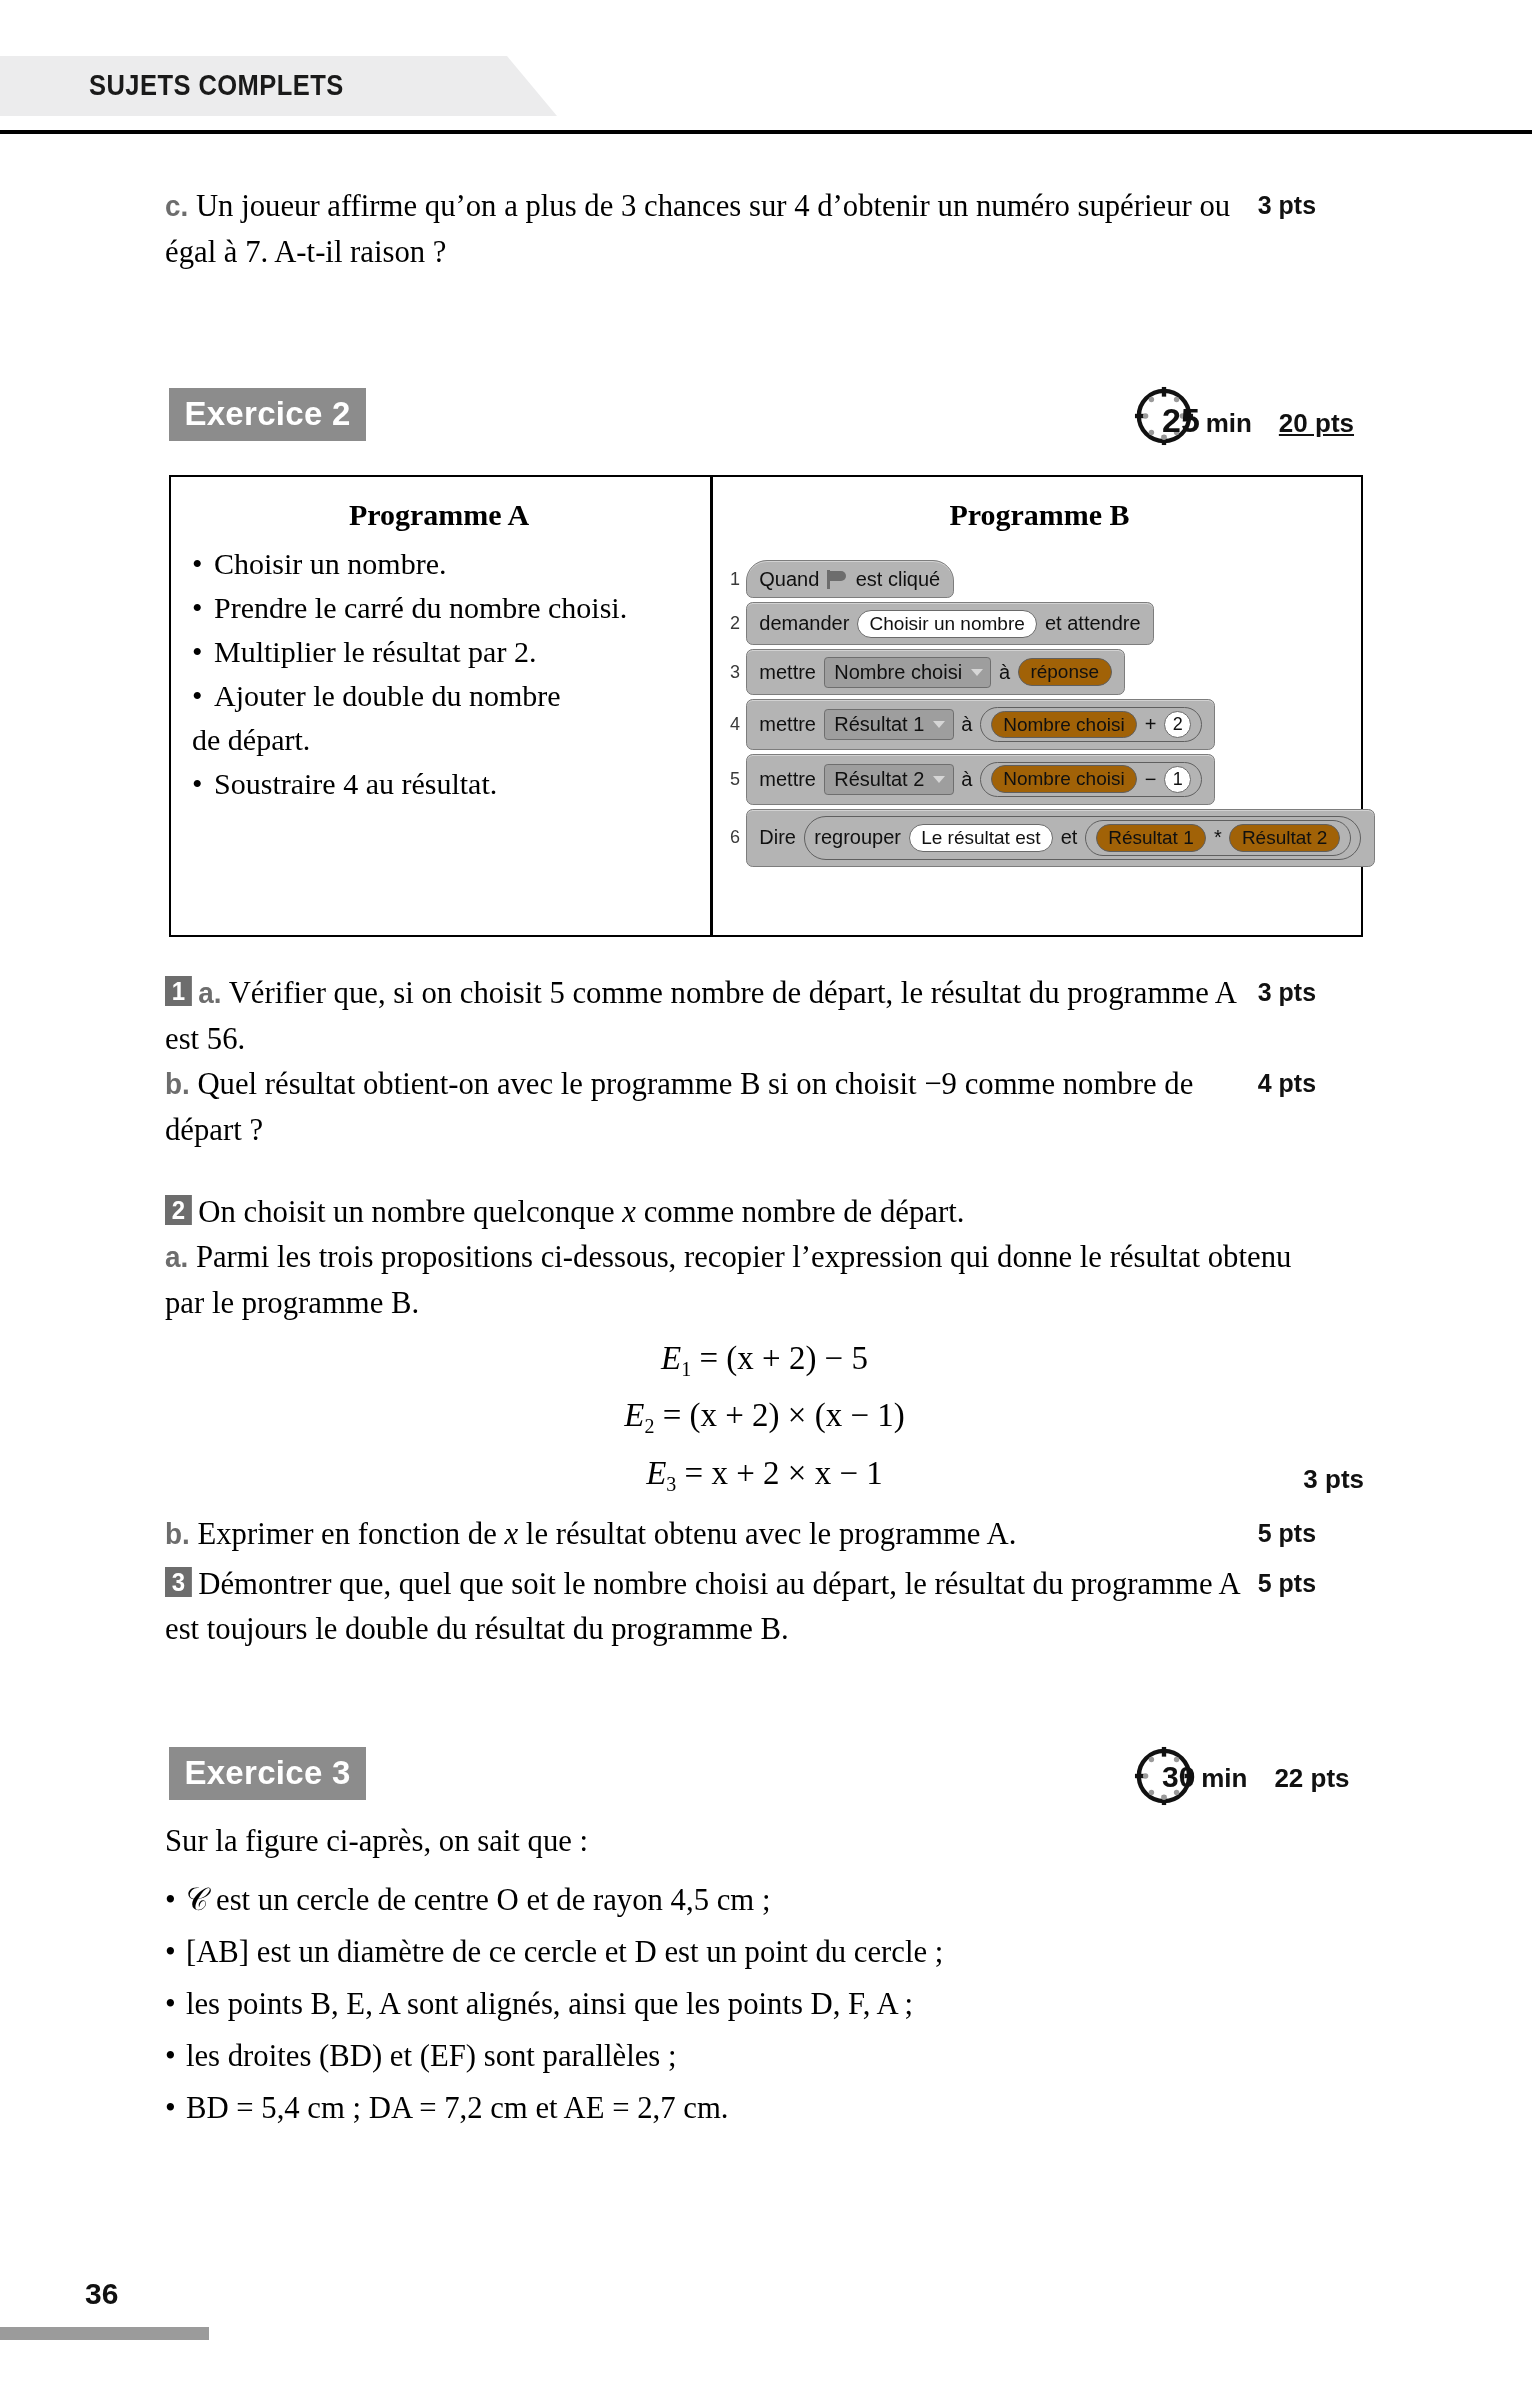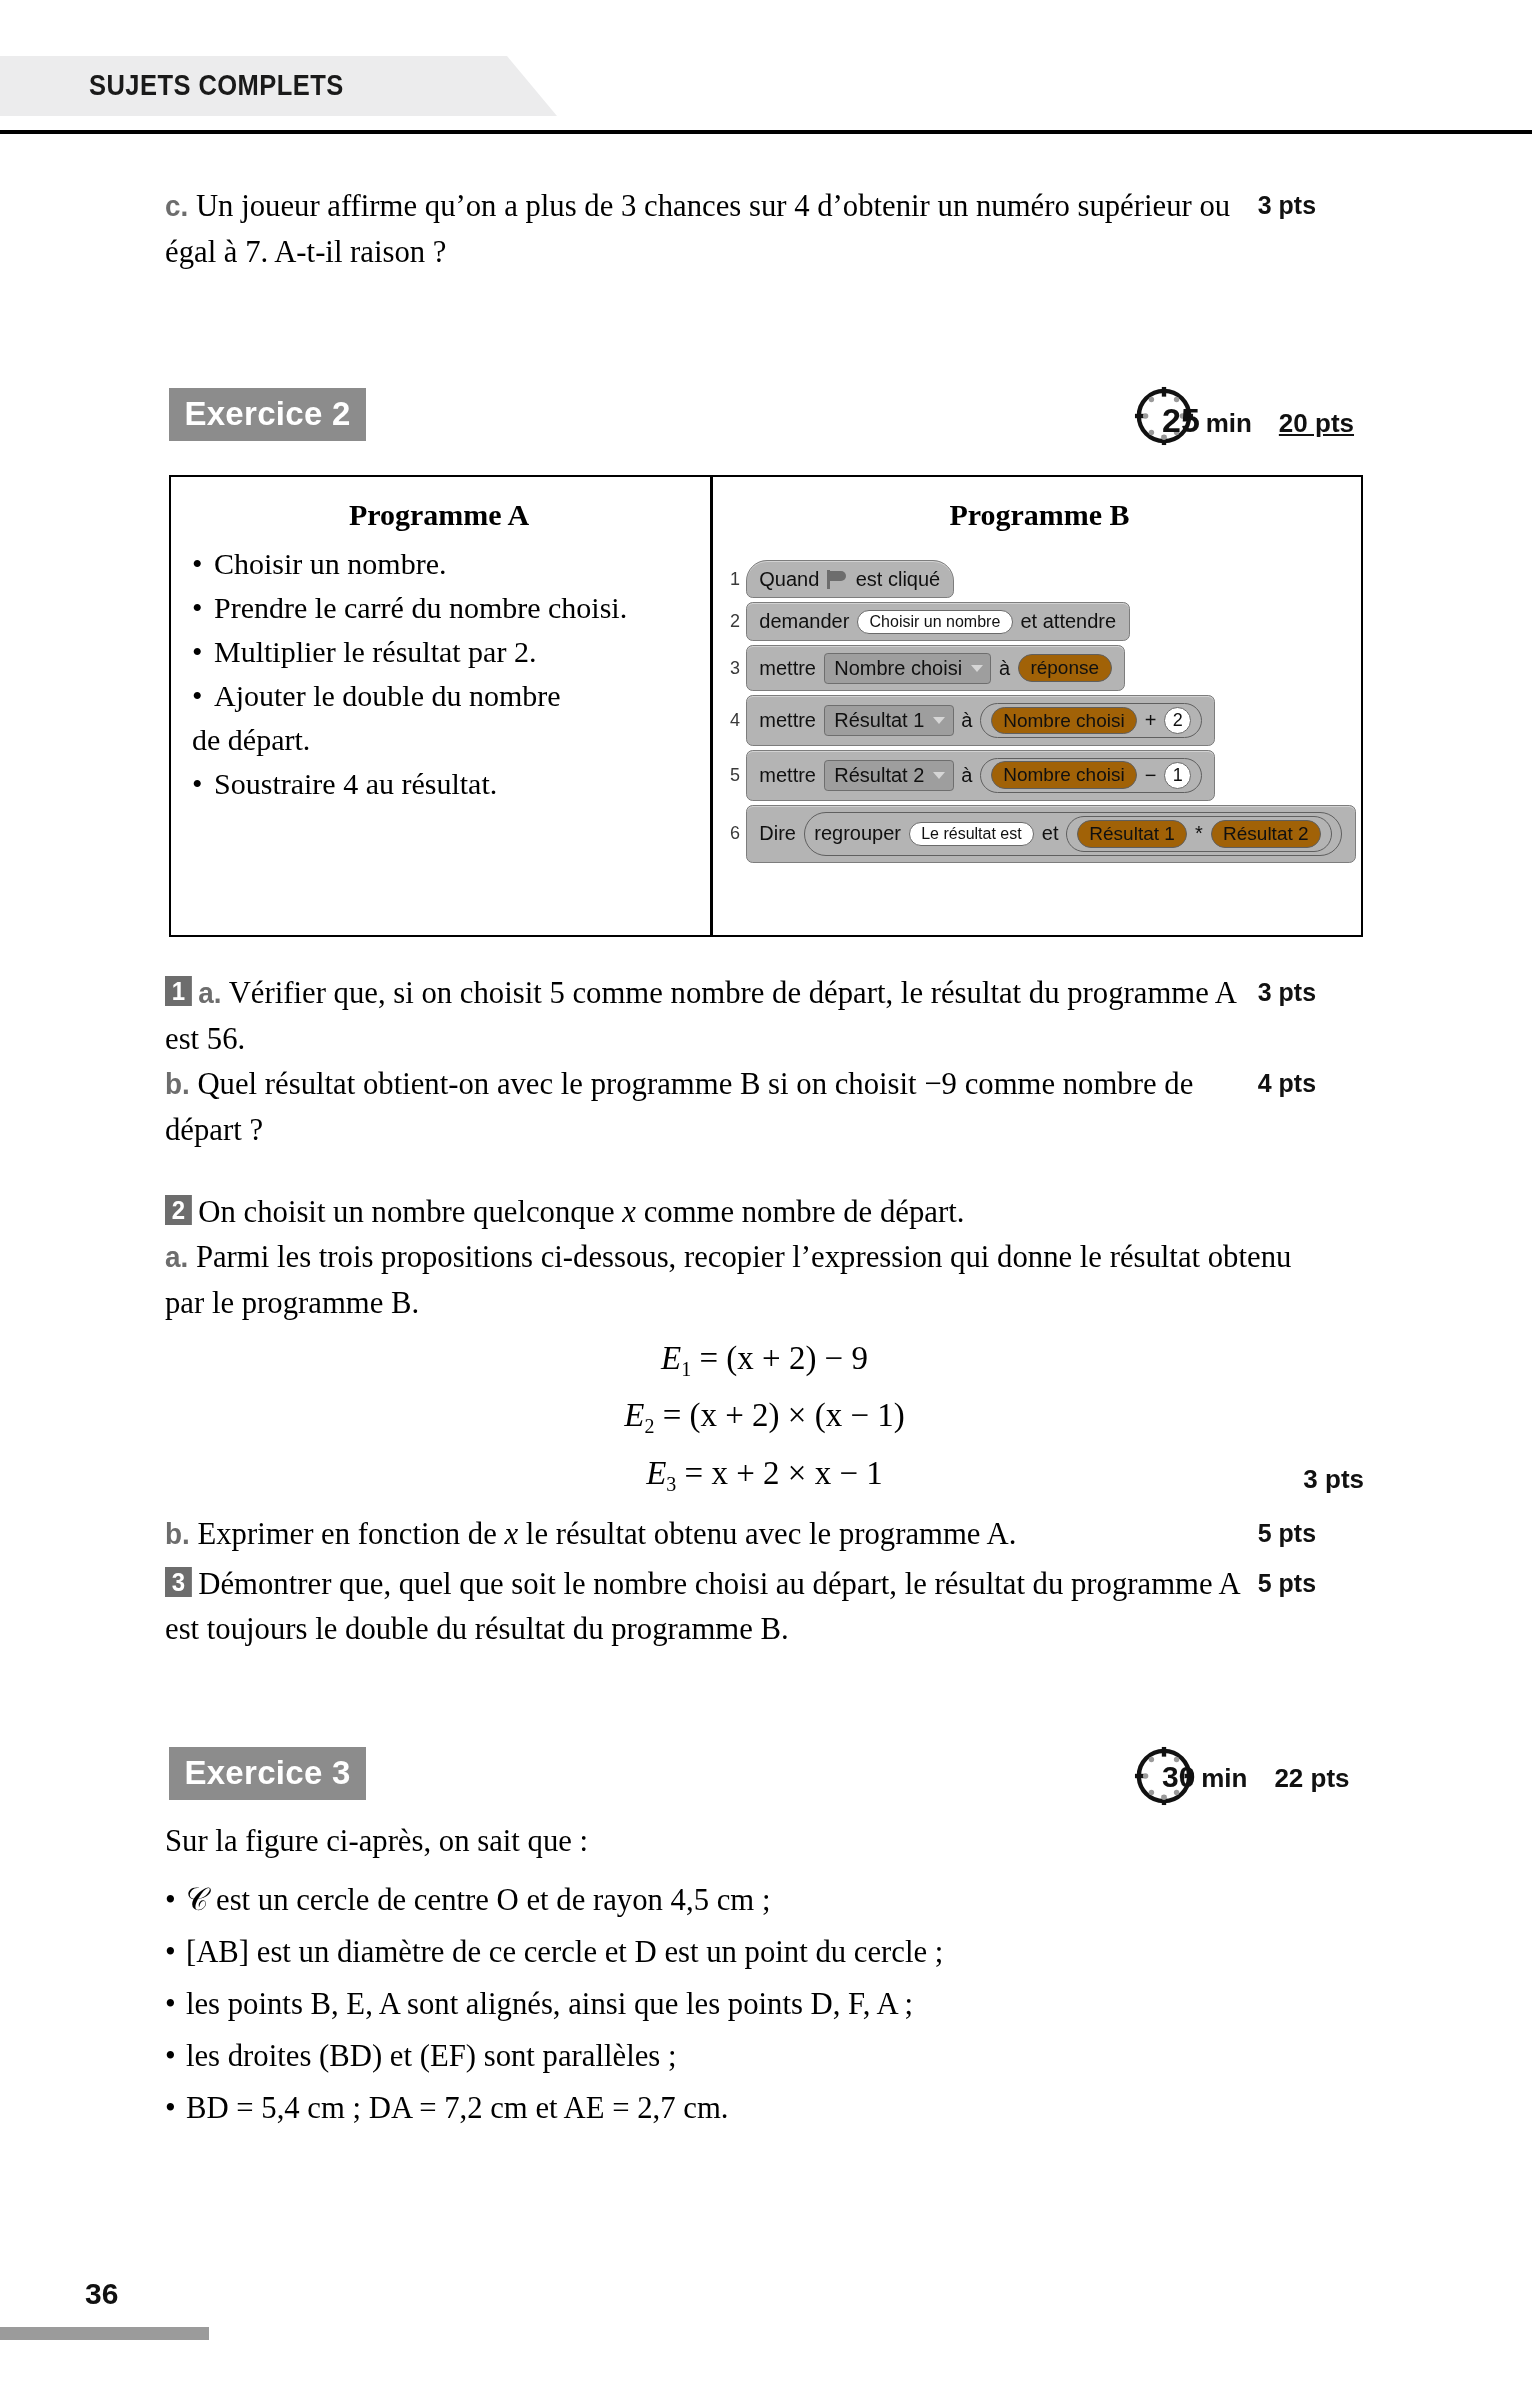--- a/index.html
+++ b/index.html
@@ -212,21 +212,21 @@
     border: 1.4px solid #5f5f5f;
     border-radius: 960px;
     padding: 1.9px 11.5px;
     font-size: 19px;
   }
   .sb-oval-white {
     background: #ffffff;
     border: 1.4px solid #6a6a6a;
     border-radius: 960px;
     padding: 1.9px 11.5px;
-    font-size: 16px;
+    font-size: 19px;
   }
   .sb-round-white {
     background: #ffffff;
     border: 1.4px solid #6a6a6a;
     border-radius: 960px;
     width: 25px; height: 25px;
     display: inline-flex;
     align-items: center;
     justify-content: center;
     font-size: 18px;
@@ -468,21 +468,21 @@
     <span class="numsq">2</span><span>On choisit un nombre quelconque </span><i>x</i><span> comme nombre de départ.</span>
   </div>
   <div class="para tight">
     <span class="lbl">a.</span>
     <span>Parmi les trois propositions ci-dessous, recopier l’expression qui donne le résultat obtenu par le programme B.</span>
   </div>
 
   <div style="margin-top:9.6px;">
     <div class="eqn">
       <i>E</i><sub>1</sub>
-      <span>= (x + 2) − 9</span>
+      <span>= (x + 2) − 5</span>
     </div>
     <div class="eqn">
       <i>E</i><sub>2</sub>
       <span>= (x + 2) × (x − 1)</span>
     </div>
     <div class="eqn" style="position:relative;">
       <span class="pts" style="position:absolute; right:0; top:5.8px; float:none;">3 pts</span>
       <i>E</i><sub>3</sub>
       <span>= x + 2 × x − 1</span>
     </div>

